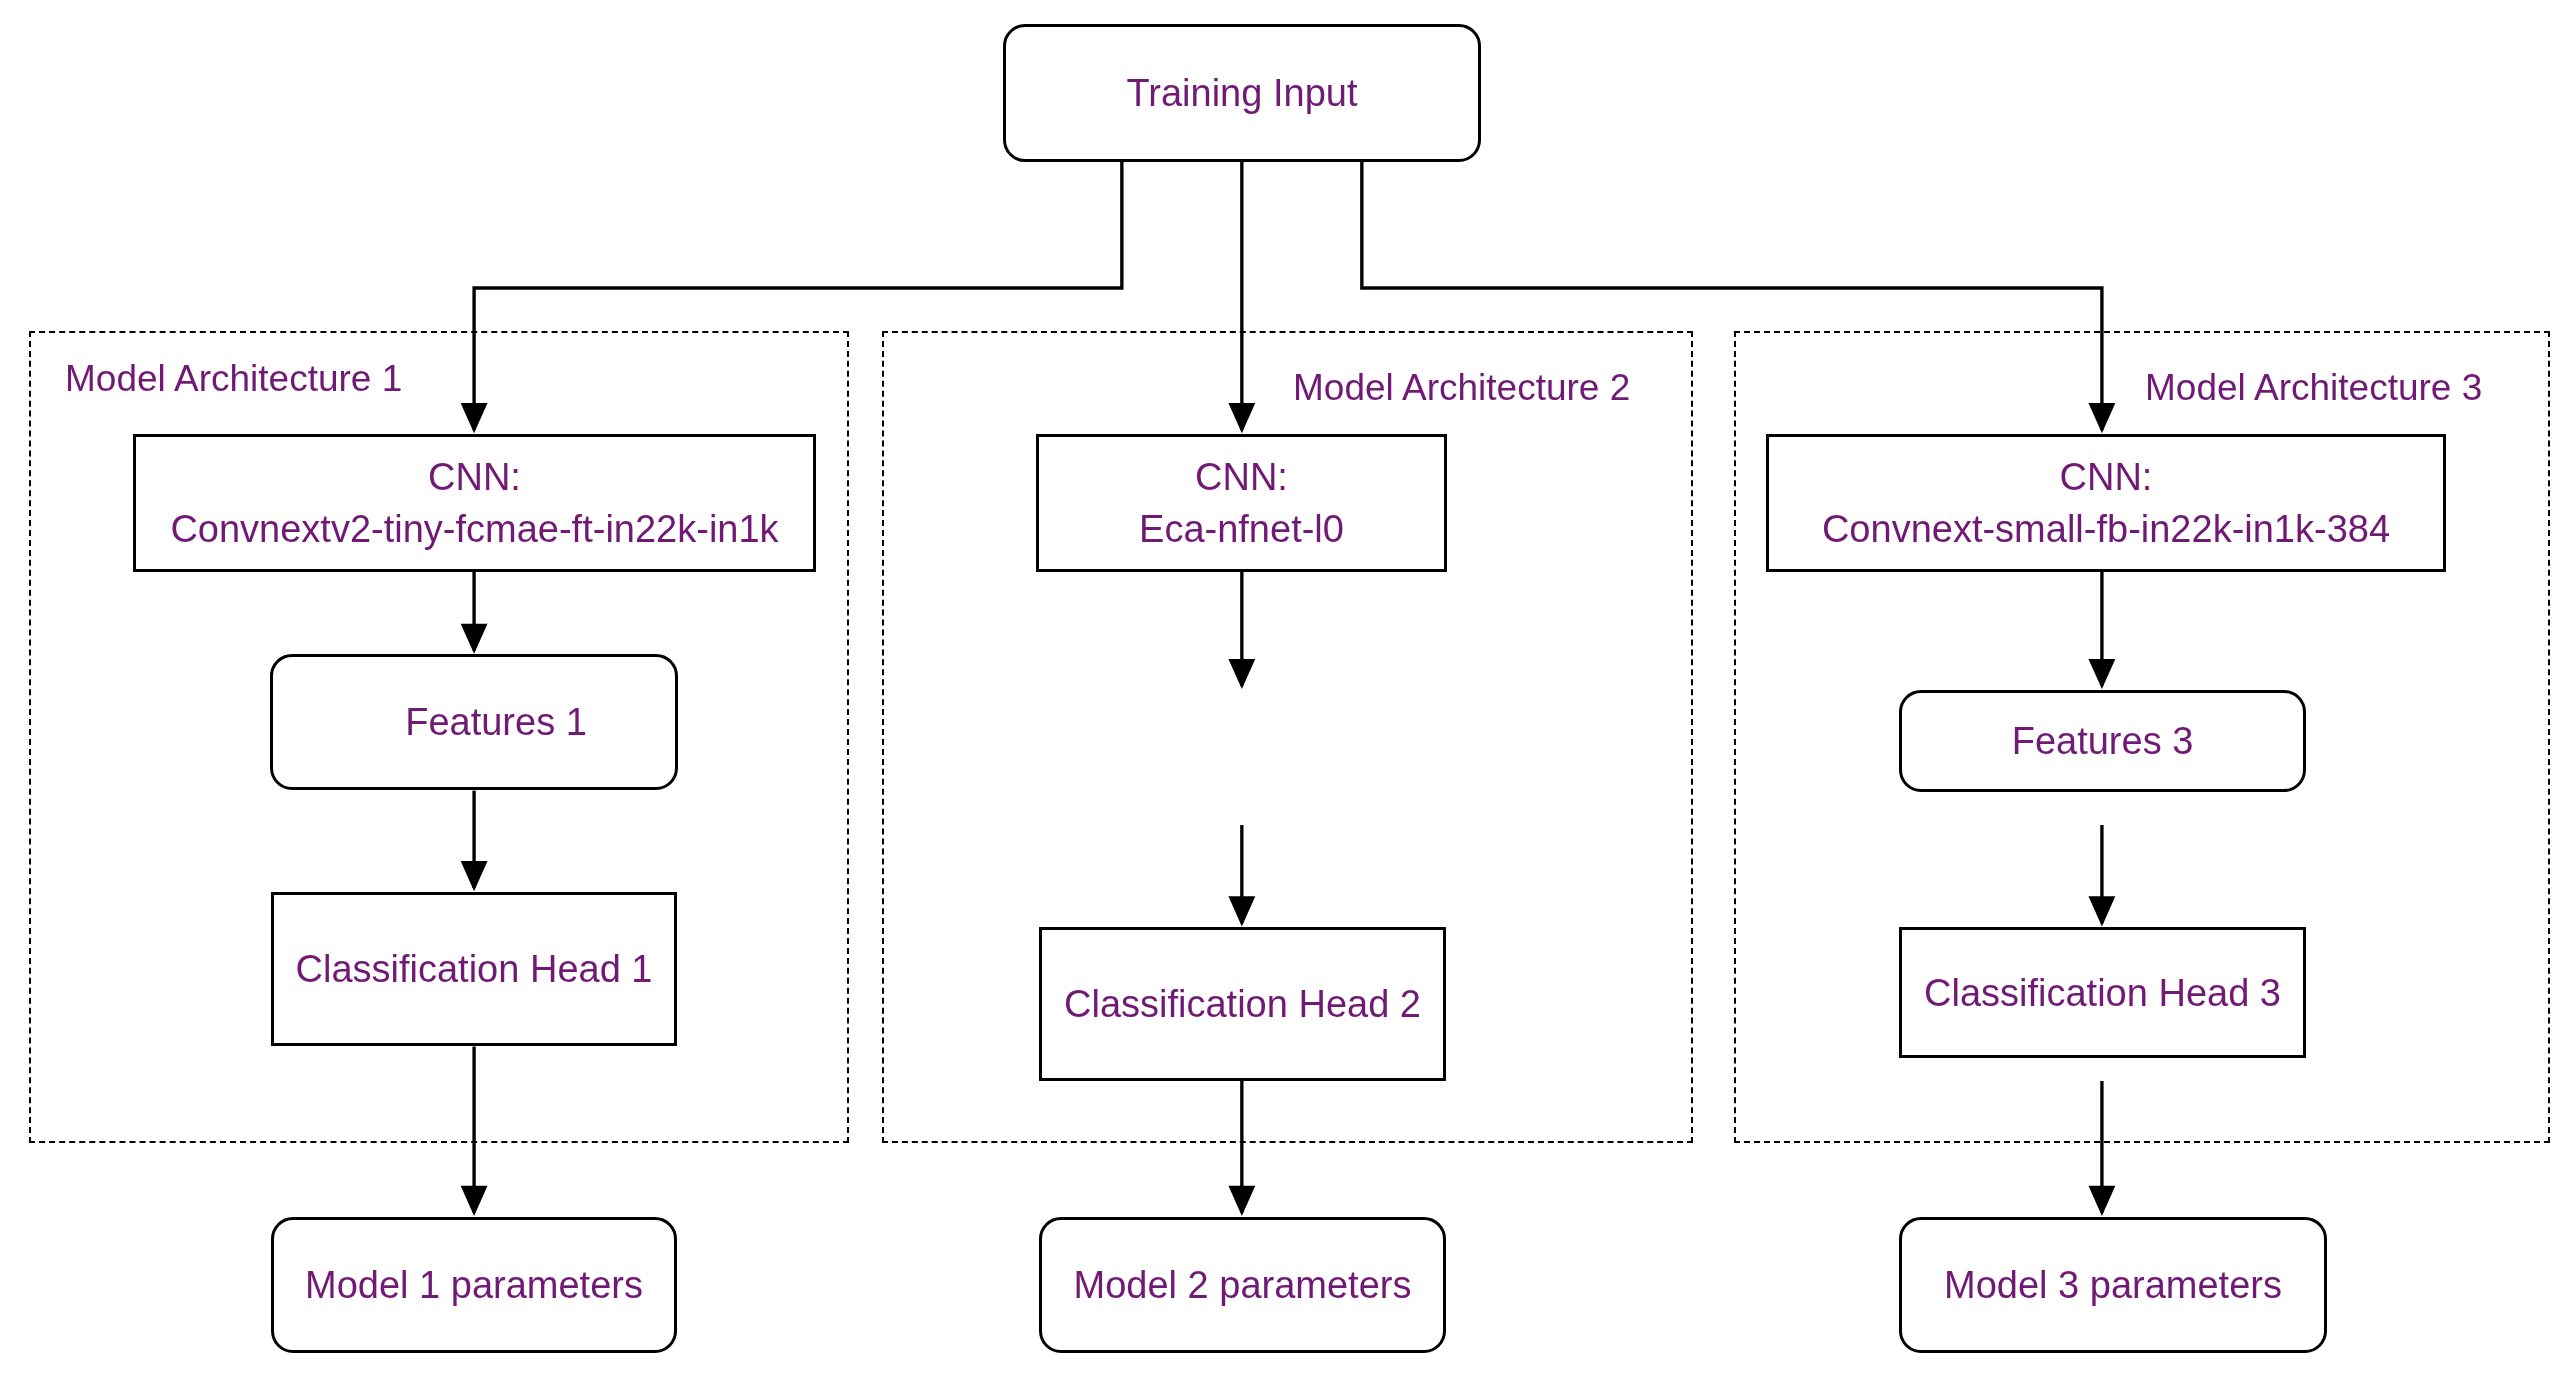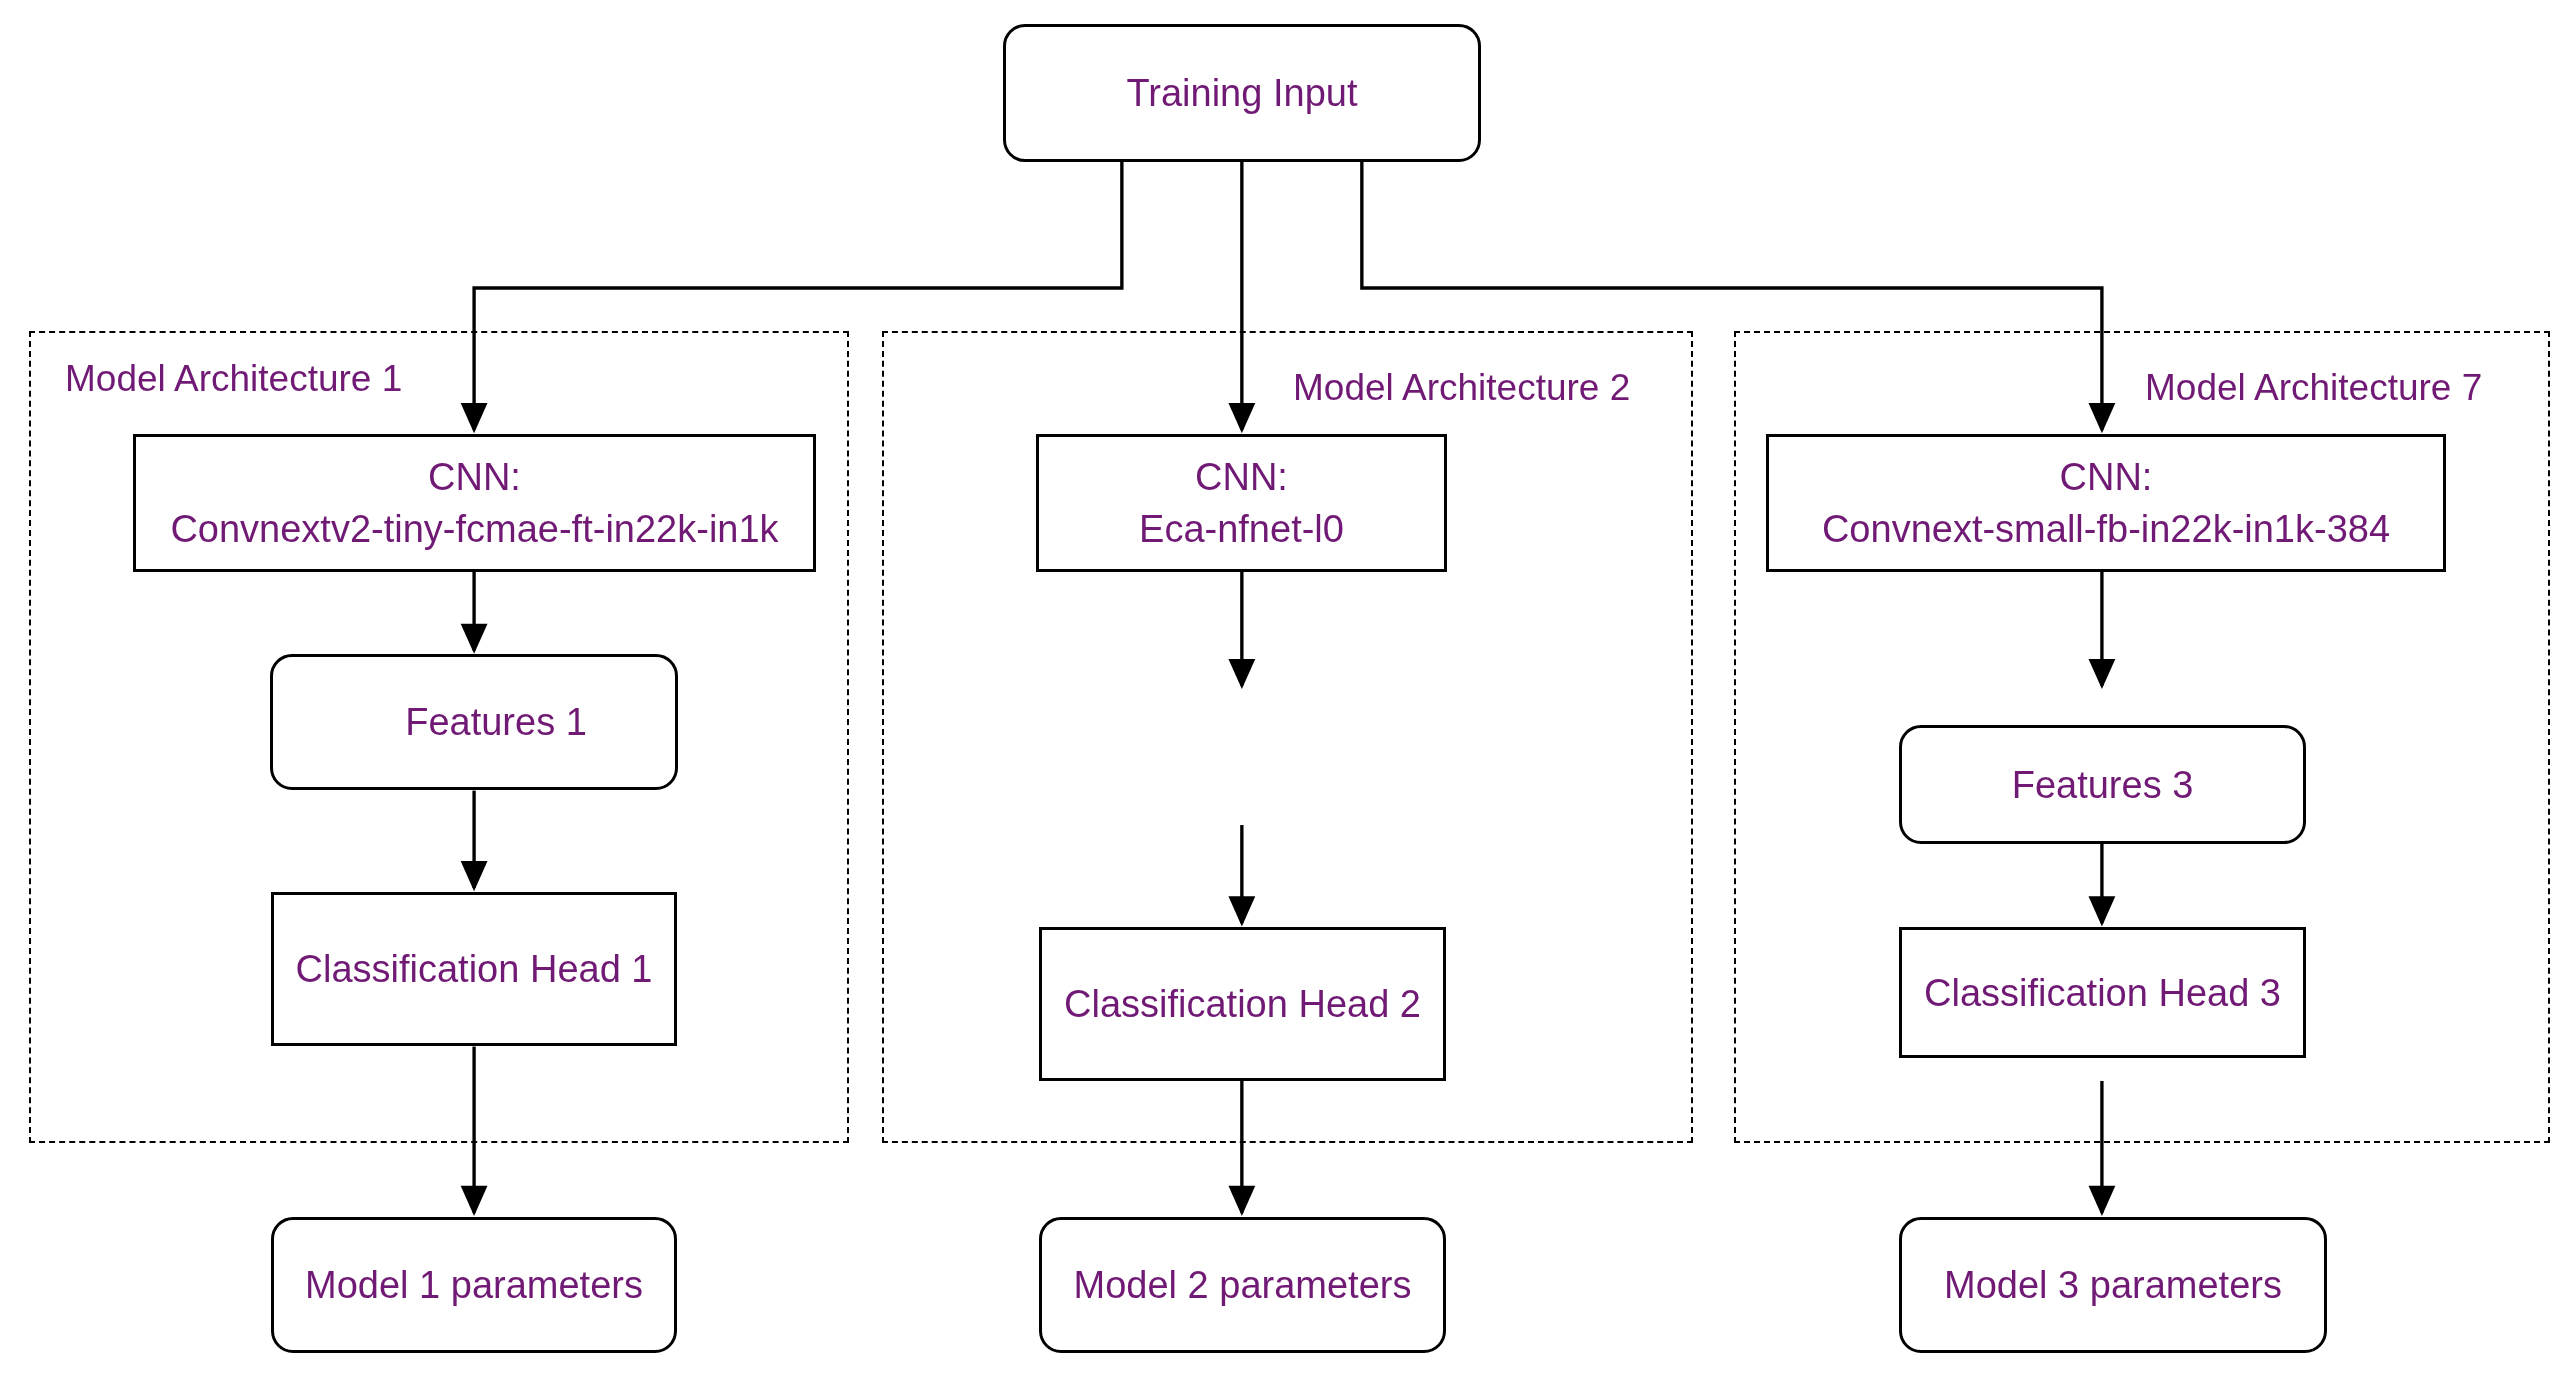--- a/index.html
+++ b/index.html
@@ -106,39 +106,39 @@
   <div class="node rounded" style="left:1003px; top:23.5px; width:478px; height:138px;">
     <span>Training Input</span>
   </div>
 
   <div class="frame" style="left:29px; top:331px; width:820px; height:812px;"></div>
   <div class="frame" style="left:882px; top:331px; width:811px; height:812px;"></div>
   <div class="frame" style="left:1734px; top:331px; width:816px; height:812px;"></div>
 
   <div class="frame-label" style="left:65px; top:359px;">Model Architecture 1</div>
   <div class="frame-label" style="left:1293px; top:368px;">Model Architecture 2</div>
-  <div class="frame-label" style="left:2145px; top:368px;">Model Architecture 7</div>
+  <div class="frame-label" style="left:2145px; top:368px;">Model Architecture 3</div>
 
   <div class="node" style="left:133px; top:434px; width:683px; height:138px;">
     <span>CNN:</span>
     <span>Convnextv2-tiny-fcmae-ft-in22k-in1k</span>
   </div>
   <div class="node" style="left:1036px; top:434px; width:411px; height:138px;">
     <span>CNN:</span>
     <span>Eca-nfnet-l0</span>
   </div>
   <div class="node" style="left:1766px; top:434px; width:680px; height:138px;">
     <span>CNN:</span>
     <span>Convnext-small-fb-in22k-in1k-384</span>
   </div>
 
   <div class="node rounded" style="left:270px; top:654px; width:408px; height:136px;padding-left:44px;">
     <span>Features 1</span>
   </div>
-  <div class="node rounded" style="left:1899px; top:725px; width:407px; height:119px;">
+  <div class="node rounded" style="left:1899px; top:690px; width:407px; height:102px;">
     <span>Features 3</span>
   </div>
 
   <div class="node" style="left:271px; top:892px; width:406px; height:154px;">
     <span>Classification Head 1</span>
   </div>
   <div class="node" style="left:1039px; top:927px; width:407px; height:154px;">
     <span>Classification Head 2</span>
   </div>
   <div class="node" style="left:1899px; top:927px; width:407px; height:131px;">

